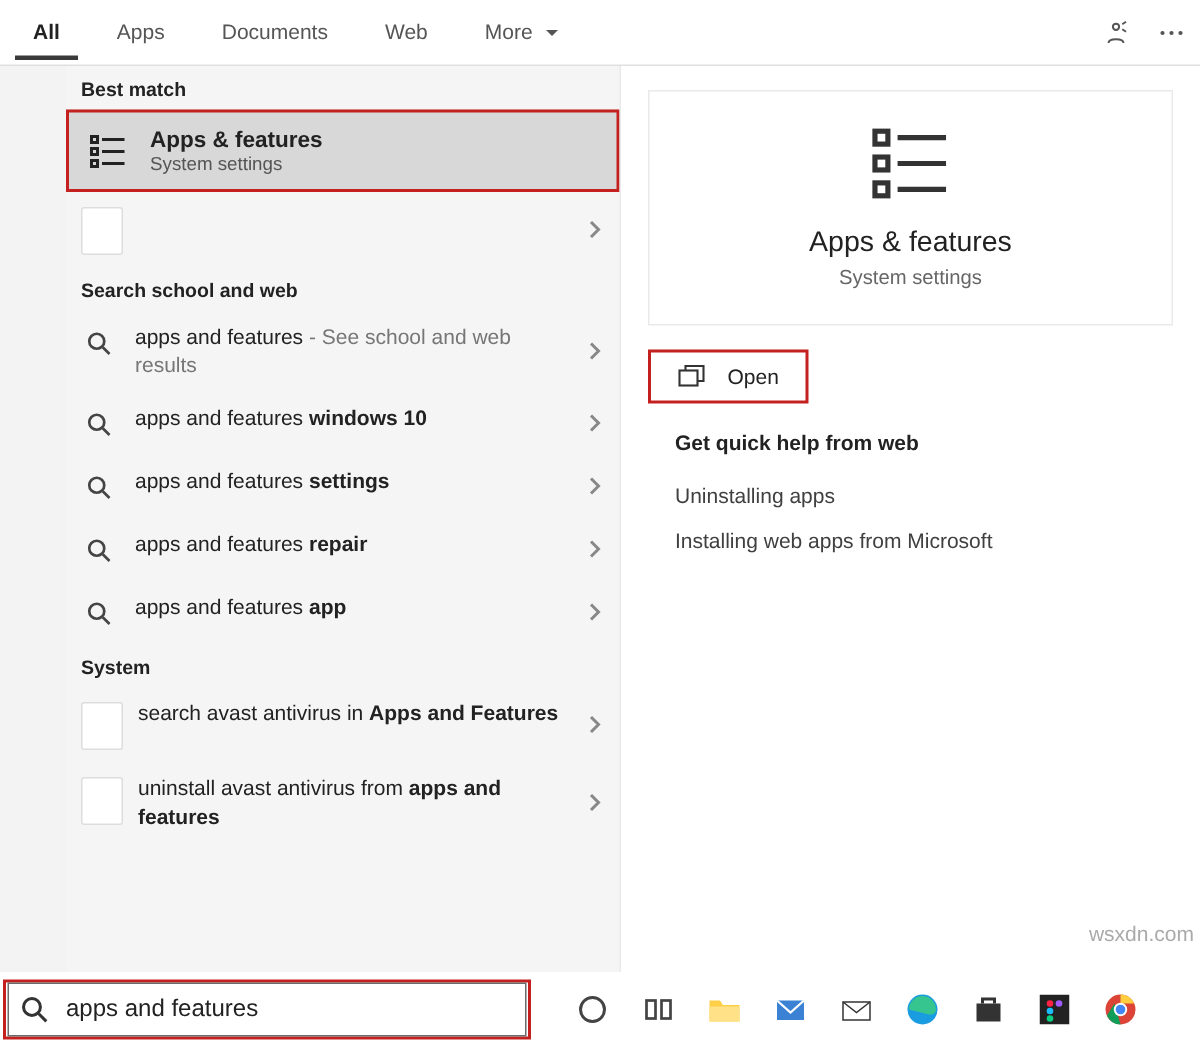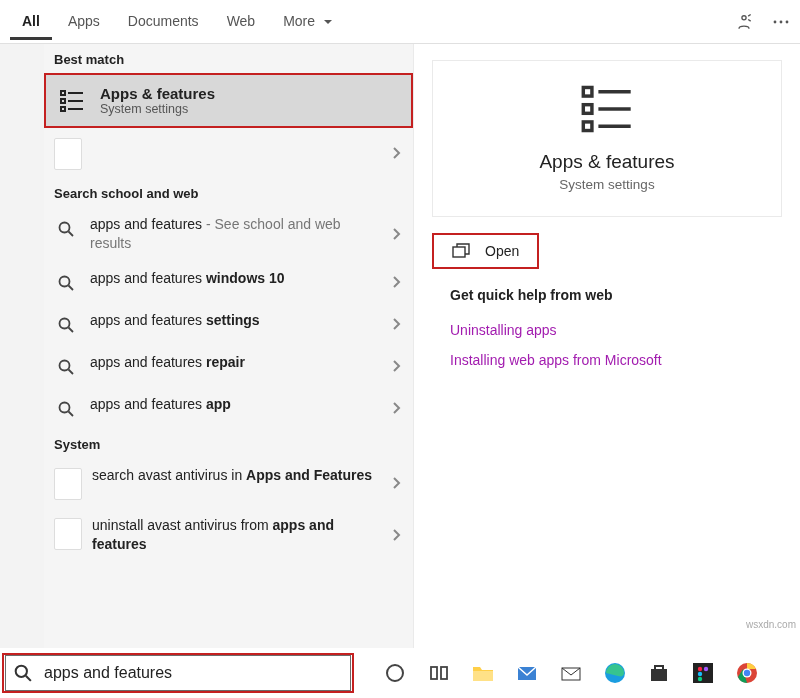--- a/index.html
+++ b/index.html
@@ -1,18 +1,18 @@
 <!DOCTYPE html>
 <html><head>
   <meta charset="utf-8">
   <style>
     * { box-sizing: border-box; margin: 0; padding: 0; }
     body { font-family: "Segoe UI", Tahoma, sans-serif; font-size: 14px; color: #222; background: #f3f3f3; width: 800px; height: 698px; overflow: hidden; position: relative; }
     .top-bar { display: flex; align-items: center; height: 44px; background: #fff; padding: 0 10px; border-bottom: 1px solid #e0e0e0; }
-    .tabs { display: flex; align-items: center; gap: 4px; }
+    .tabs { display: flex; align-items: center; gap: 14px; }
     .tab { padding: 10px 12px 8px 12px; color: #555; cursor: pointer; border-bottom: 3px solid transparent; }
     .tab.active { color: #222; font-weight: 600; border-bottom: 3px solid #3a3a3a; }
     .more-chevron { display: inline-block; margin-left: 4px; }
     .top-spacer { flex: 1; }
     .top-icons { display: flex; gap: 18px; align-items: center; color: #555; }
     .main { display: flex; height: 604px; background: #fff; margin-left: 44px; }
     .left { width: 370px; background: #f5f5f5; overflow: hidden; border-right: 1px solid #eaeaea; }
     .right { flex: 1; background: #fff; padding: 0; display: flex; flex-direction: column; align-items: stretch; }
     .section-header { font-size: 13px; font-weight: 600; padding: 8px 10px 6px 10px; }
     .best-match { background: #d8d8d8; display: flex; align-items: center; padding: 10px 12px; border: 2px solid #c42020; }
@@ -26,28 +26,28 @@
     .li-body .light { color: #767676; }
     .chevron { position: absolute; right: 12px; top: 50%; transform: translateY(-50%); color: #767676; }
     .thumb { width: 28px; height: 32px; background: #fff; border: 1px solid #ddd; border-radius: 2px; margin-right: 10px; flex-shrink:0; margin-top:2px;}
     .right-top { border: 1px solid #eaeaea; margin: 16px 18px 10px 18px; padding: 20px 10px 24px 10px; text-align: center; }
     .right-top .icon-big { display:flex; justify-content:center; margin-bottom:14px;}
     .right-top .r-title { font-size: 19px; font-weight: 400; }
     .right-top .r-sub { color: #666; font-size: 13.5px; margin-top: 4px; }
     .open-btn { display: flex; align-items: center; gap: 15px; padding: 8px 18px; border: 2px solid #c42020; margin: 6px 0 8px 18px; width: max-content; cursor:pointer; }
     .quick-help { padding: 10px 36px; }
     .qh-title { font-weight: 600; font-size: 14px; margin-bottom: 12px; }
-    .qh-item { font-size: 14px; color: #a21caf; padding: 7px 0; }
+    .qh-item { font-size: 14px; color: #404040; padding: 7px 0; }
     .search-bar-wrap { position: absolute; left: 0; bottom: 0; width: 800px; height: 50px; background: #fff; display:flex; align-items:center; }
     .search-bar { display: flex; align-items: center; border: 2px solid #c42020; height: 40px; width: 352px; margin-left: 2px; background:#fff;}
     .search-inner { display:flex; align-items:center; border:1px solid #6b6b6b; height:36px; width:346px; margin:0 auto;}
     .search-input { border: none; outline: none; font-size: 16px; flex:1; padding:0 4px; color:#222; }
     .taskbar-icons { display:flex; gap:22px; align-items:center; padding-left:30px;}
     .tb-icon { width:22px; height:22px; display:flex; align-items:center; justify-content:center;}
-    .watermark { position:absolute; right:4px; bottom:68px; font-size:10px; color:#aaa; }
+    .watermark { position:absolute; right:4px; bottom:68px; font-size:14px; color:#aaa; }
     svg { display:block; }
     b { font-weight:600; color:#222;}
   </style>
 </head>
 <body>
 
 <div class="top-bar">
   <div class="tabs">
     <div class="tab active">All</div>
     <div class="tab">Apps</div>

